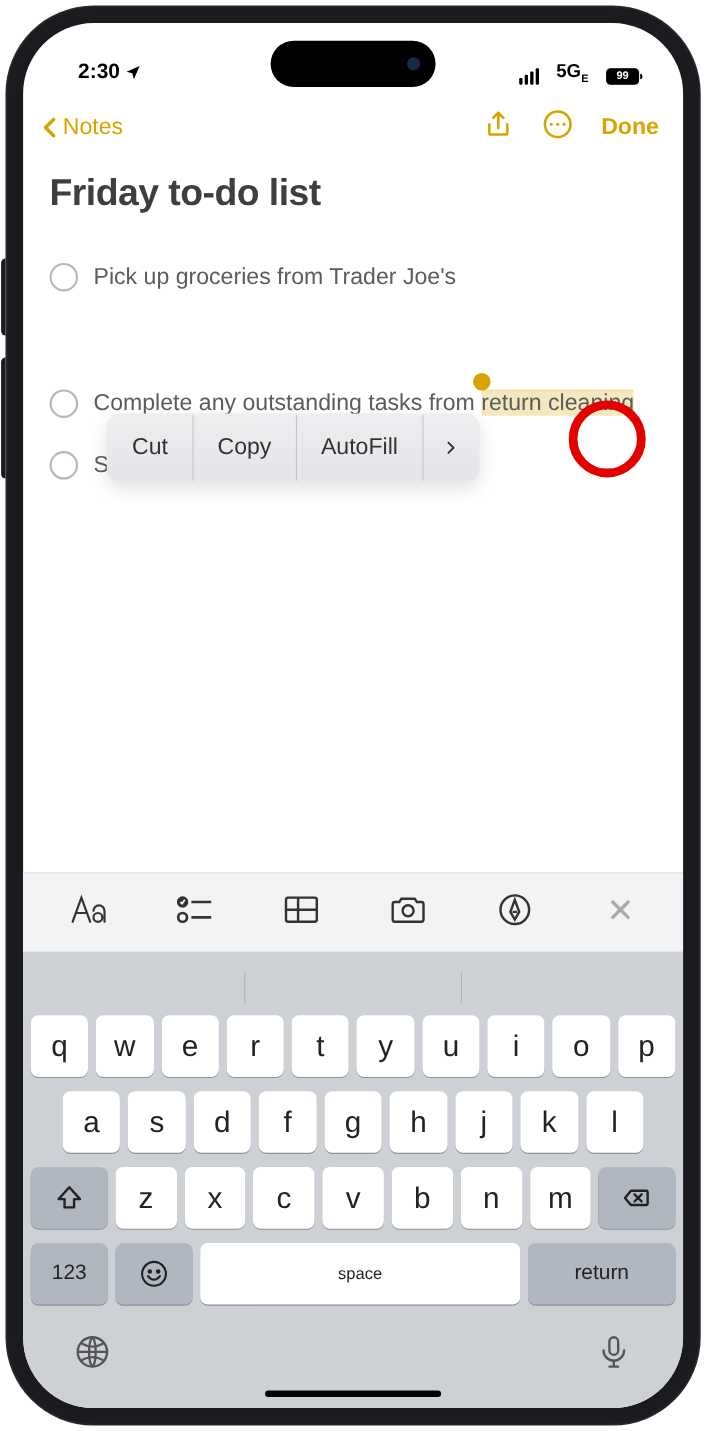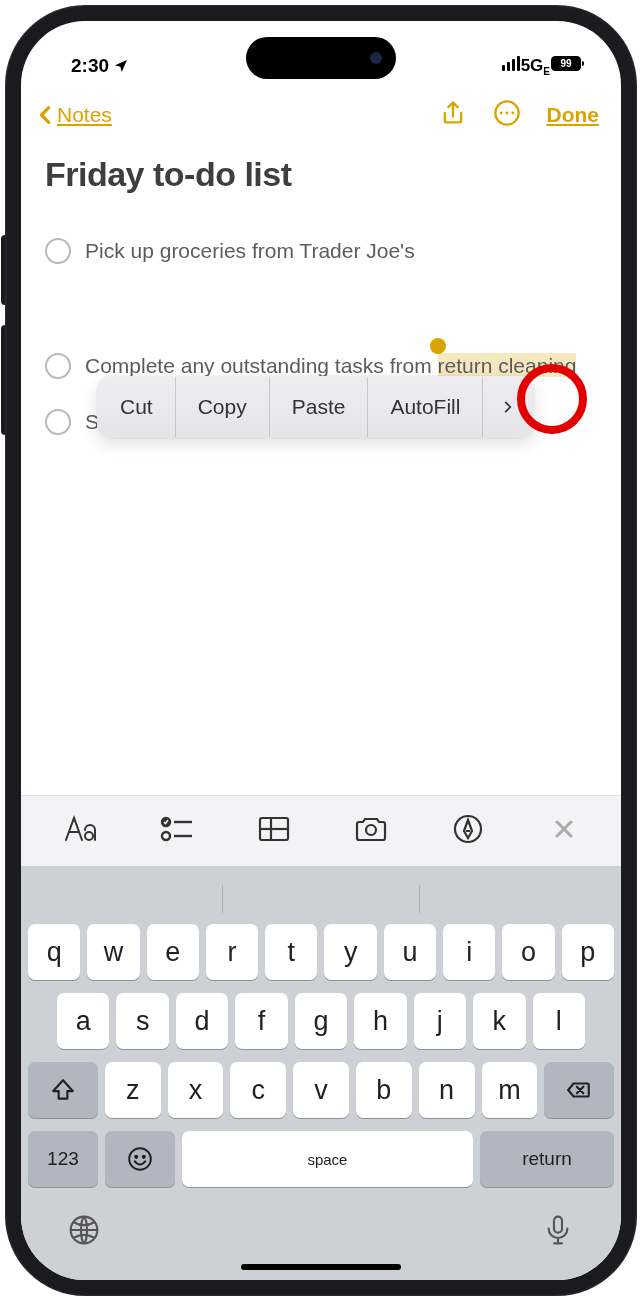--- a/index.html
+++ b/index.html
@@ -69,35 +69,34 @@
   .status-bar {
     height: 60px;
     display: flex;
     align-items: flex-end;
     justify-content: space-between;
     padding: 0 40px 4px 50px;
     font-weight: 600;
     font-size: 19px;
   }
   .status-left { display: flex; align-items: center; gap: 4px; }
-  .status-right { display: flex; align-items: flex-start; gap: 1px; font-size: 17px; }
+  .status-right { display: flex; align-items: flex-end; gap: 16px; font-size: 17px; }
   .loc-svg { width:16px; height:16px; }
   .signal-bars { display: inline-flex; align-items: flex-end; gap: 2px; }
   .signal-bars span { width: 3px; background: #000; border-radius:1px; }
   .signal-bars span:nth-child(1){height:6px;} .signal-bars span:nth-child(2){height:9px;}
   .signal-bars span:nth-child(3){height:12px;} .signal-bars span:nth-child(4){height:15px;}
   .battery { position: relative; width: 30px; height: 15px; border:1.5px solid #000; border-radius:4px; display:inline-flex; align-items:center; justify-content:center; font-size:10px; font-weight:700; background:#000; color:#fff;}
   .battery::after { content:""; position:absolute; right:-4px; top:4px; width:2px; height:5px; background:#000; border-radius:0 2px 2px 0;}
   .nav-bar {
     display: flex;
     align-items: center;
     justify-content: space-between;
     padding: 18px 22px 14px 14px;
     color: #d9a400;
-    text-decoration: underline;
   }
   .nav-back { display:flex; align-items:center; font-size:21px; gap: 0px; }
   .nav-back svg { width: 22px; height: 30px; }
   .nav-right { display:flex; align-items:center; gap: 26px; }
   .nav-icon svg { width: 28px; height: 28px; }
   .done { font-size: 21px; font-weight: 600; color:#d9a400; }
   .note-content { flex: 1; padding: 10px 24px 0 24px; color:#444; }
   .note-title { font-size: 34px; font-weight: 700; color:#3e3e3e; margin-bottom: 42px; letter-spacing:-0.5px; }
   .todo-item { display:flex; align-items:flex-start; gap:14px; font-size:21px; color:#5c5c5c; margin-bottom: 26px; line-height:1.4; }
   .check-circle { flex-shrink:0; width:26px; height:26px; border:2px solid #b8b8b8; border-radius:50%; margin-top:2px; }
@@ -225,21 +224,20 @@
 
       <div class="todo-item">
         <span class="check-circle"></span>
         <span class="todo-text">Start dinner @ 5</span>
       </div>
     </div>
 
     <div class="context-menu">
       <div class="ctx-item">Cut</div>
       <div class="ctx-item">Copy</div>
-      <div class="ctx-item">Paste</div>
       <div class="ctx-item">AutoFill</div>
       <div class="ctx-item ctx-arrow">
         <svg viewBox="0 0 24 24" fill="none">
             <path d="M8 4 L16 12 L8 20" stroke="#333" stroke-width="3" stroke-linecap="round" stroke-linejoin="round"></path>
           </svg>
       </div>
     </div>
     <div class="annotation-circle"></div>
 
     <div class="keyboard-toolbar">

